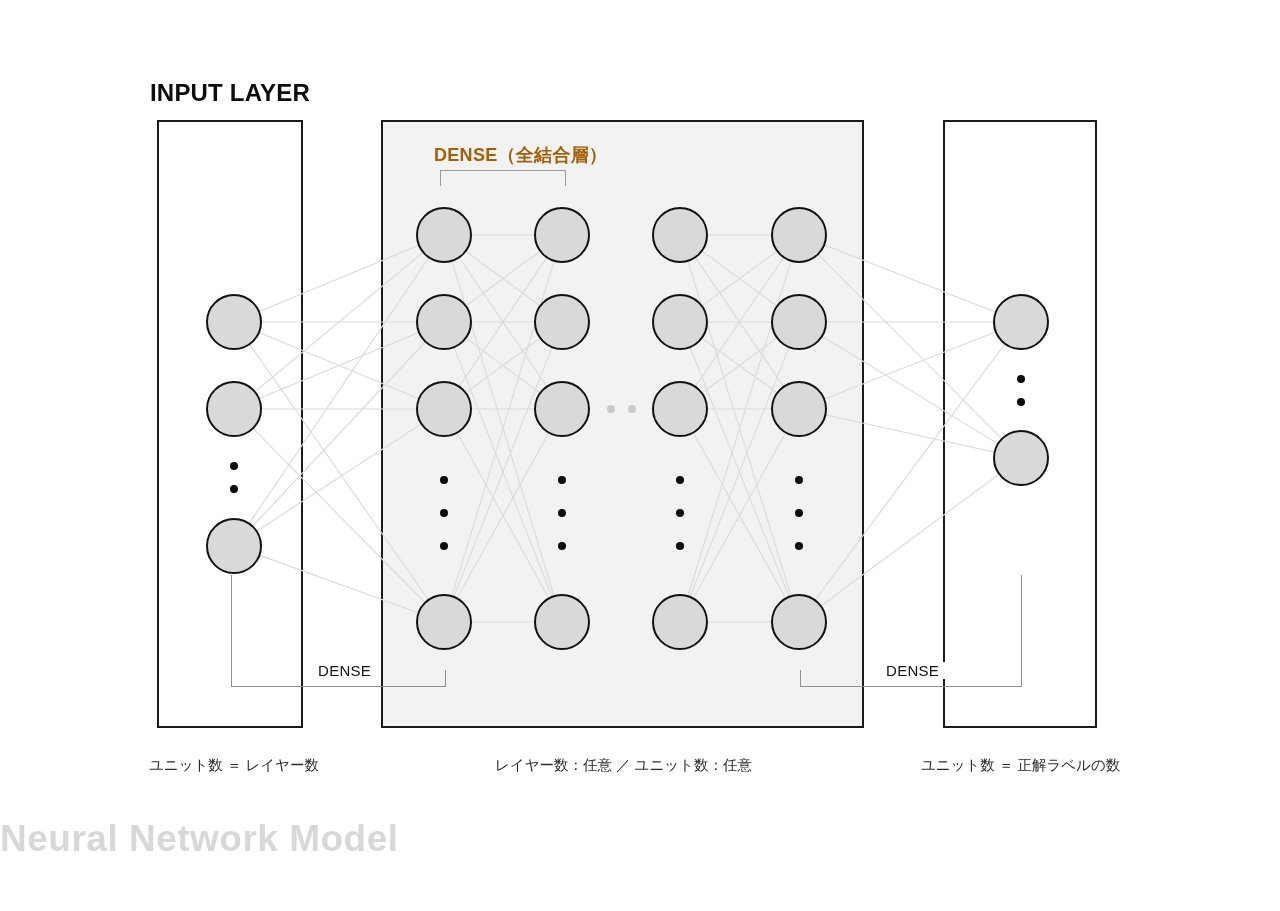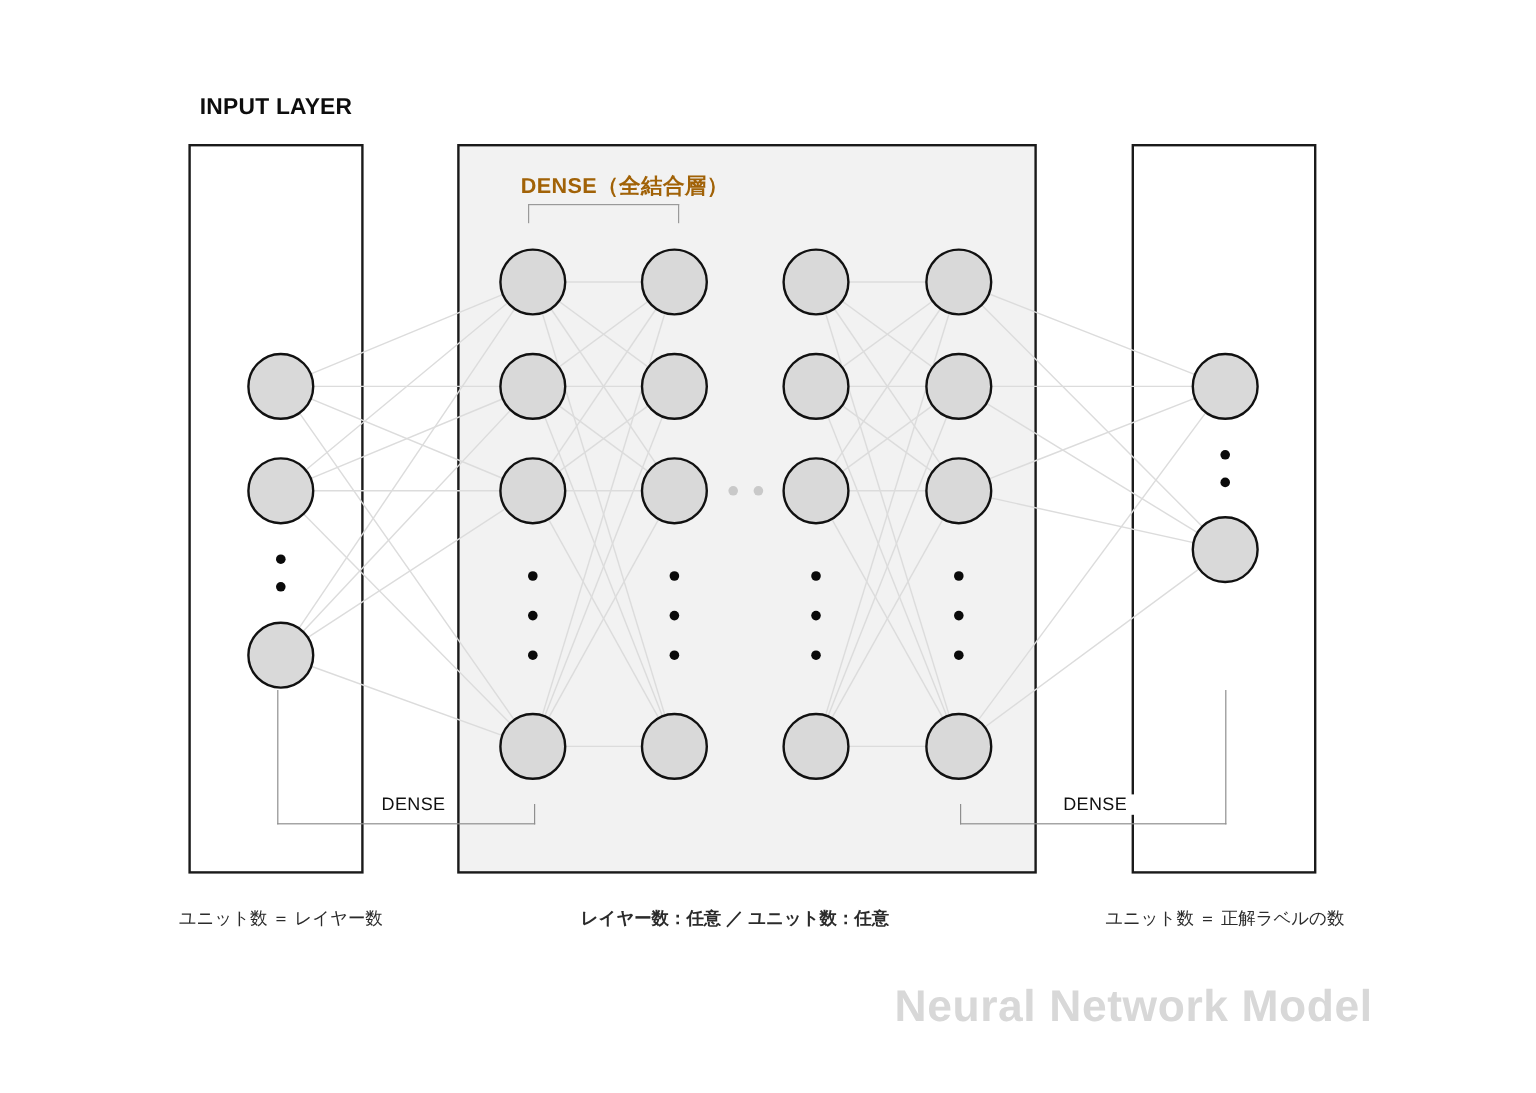--- a/index.html
+++ b/index.html
@@ -23,21 +23,21 @@
     position: absolute;
     left: 0; top: 0;
     width: 1280px;
     height: 911px;
     pointer-events: none;
   }
 
   
   .layer-title {
     position: absolute;
-    font-size: 19px;
+    font-size: 24px;
     font-weight: bold;
     color: #0d0d0d;
     letter-spacing: 0.2px;
     white-space: nowrap;
     text-align: center;
   }
   #title-input  { left: 107px;  top: 79px;  width: 246px; }
   #title-hidden { left: 499px;  top: 79px;  width: 246px; }
   #title-output { left: 897px;  top: 79px;  width: 246px; }
 
@@ -122,30 +122,30 @@
   }
 
   
   .caption {
     position: absolute;
     font-size: 14.5px;
     color: #2b2b2b;
     white-space: nowrap;
   }
   #cap-input  { left: 149px; top: 756px; }
-  #cap-hidden { left: 484px; top: 756px; font-weight: bold; }
+  #cap-hidden { left: 495px; top: 756px; }
   #cap-output { left: 921px; top: 756px; }
 
   
   #watermark {
     position: absolute;
     left: 0;
     top: 818px;
     width: 1144px;
-    text-align: right;
+    text-align: left;
     font-size: 37px;
     font-weight: bold;
     color: #d8d8d8;
     letter-spacing: 0.5px;
   }
 </style>
 </head>
 <body>
 
 <div id="canvas">

